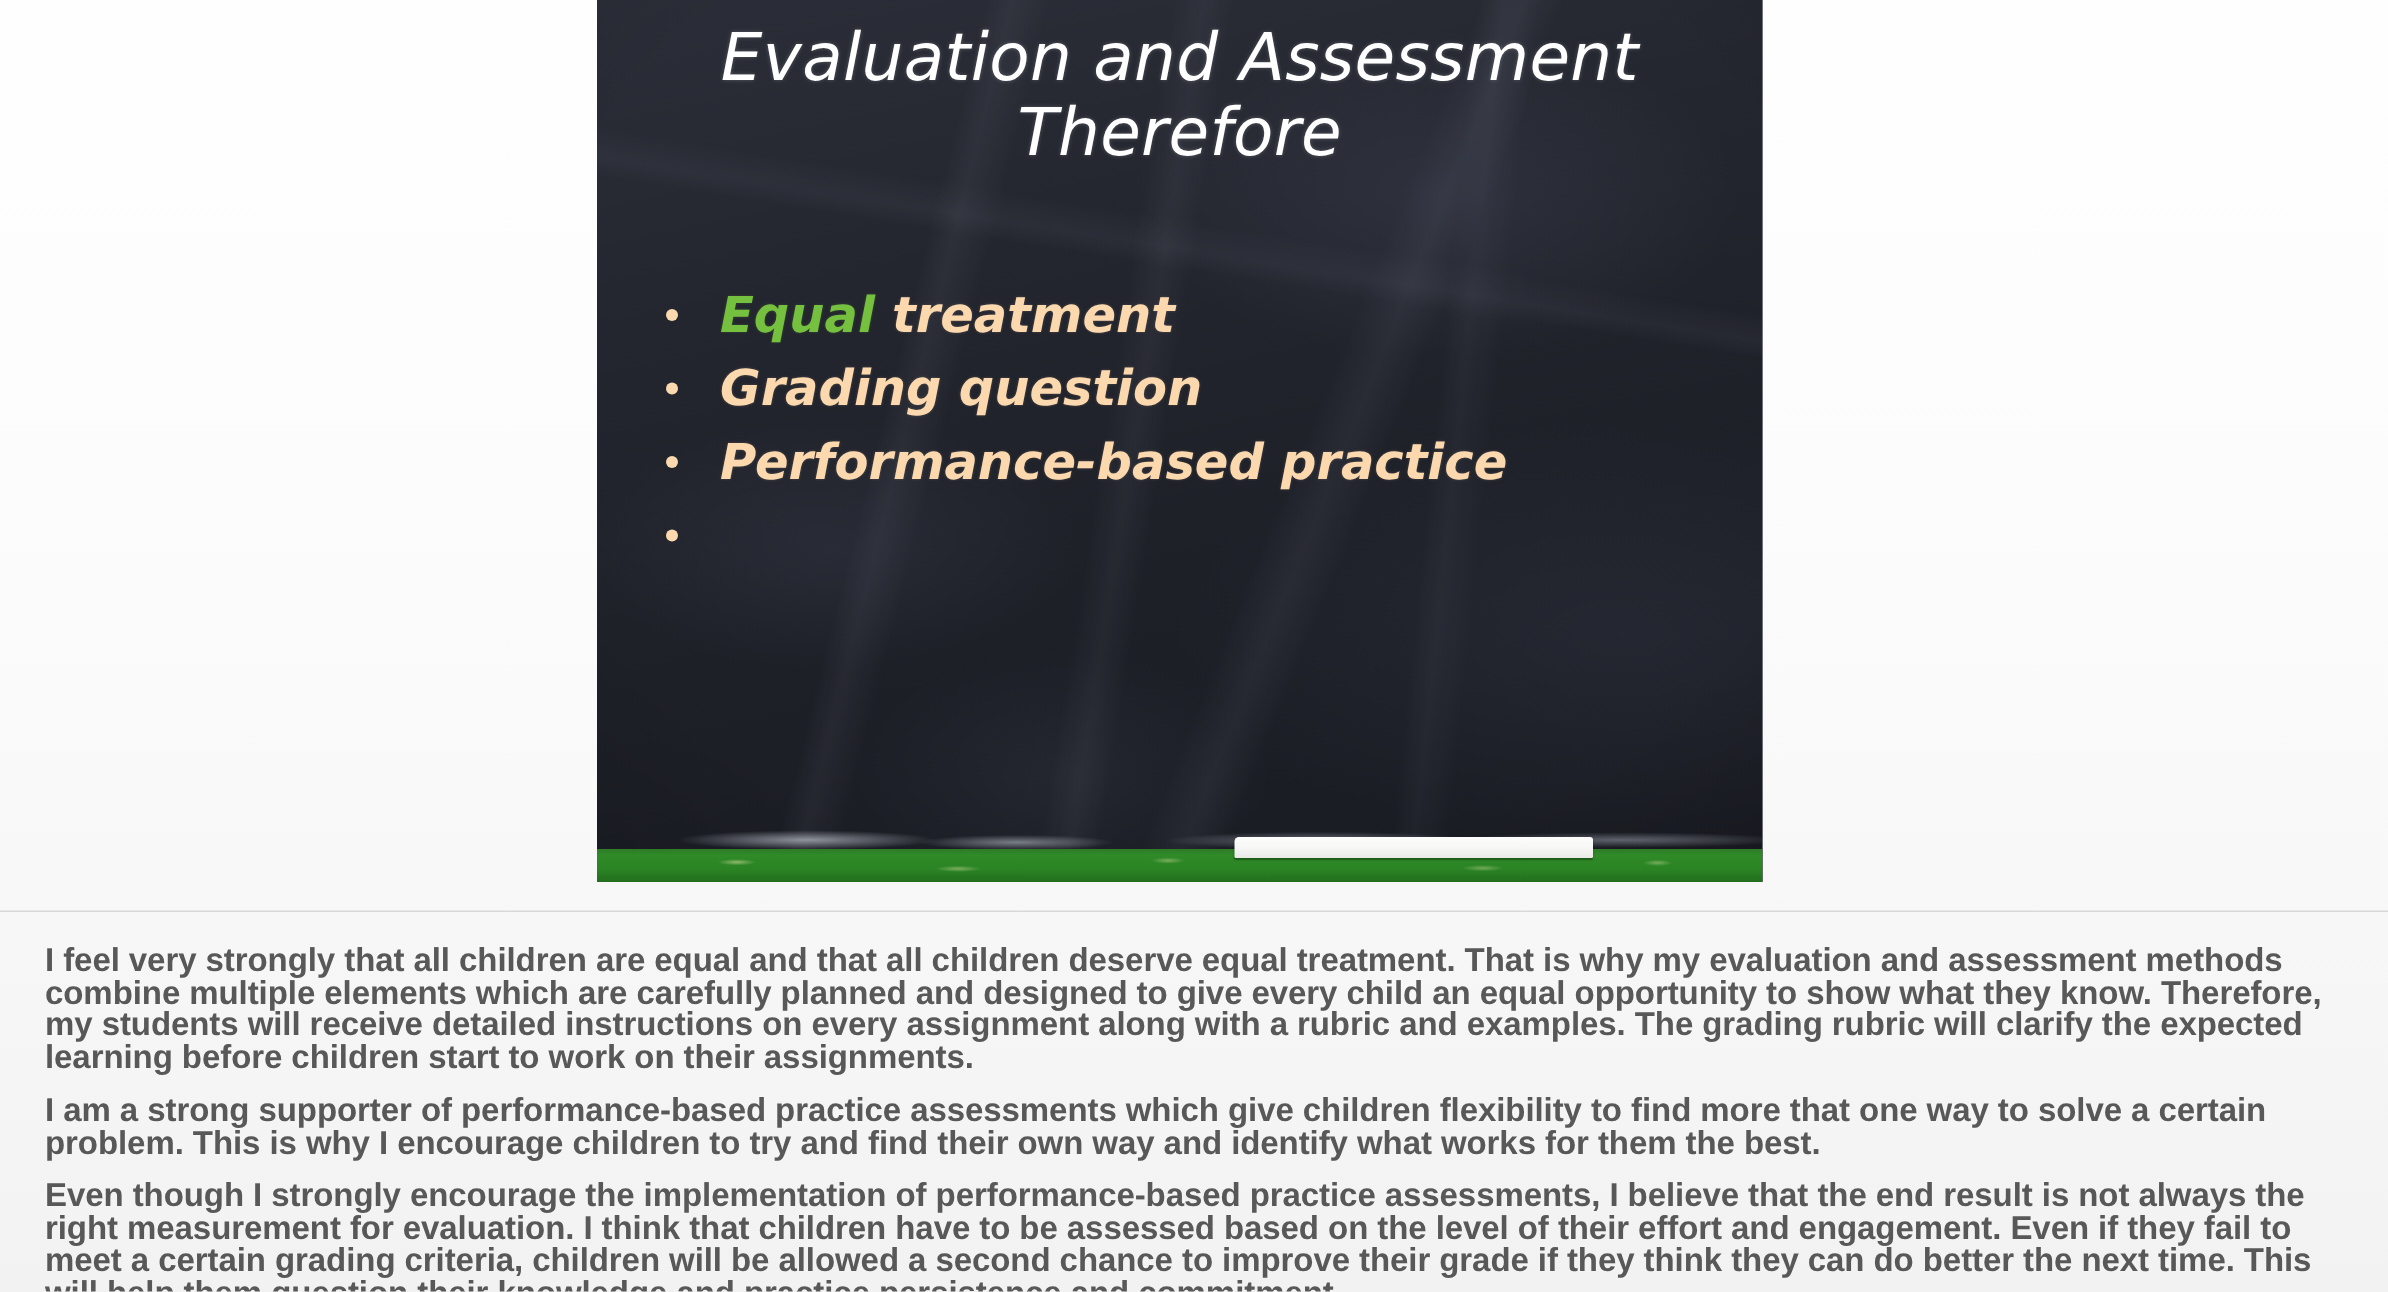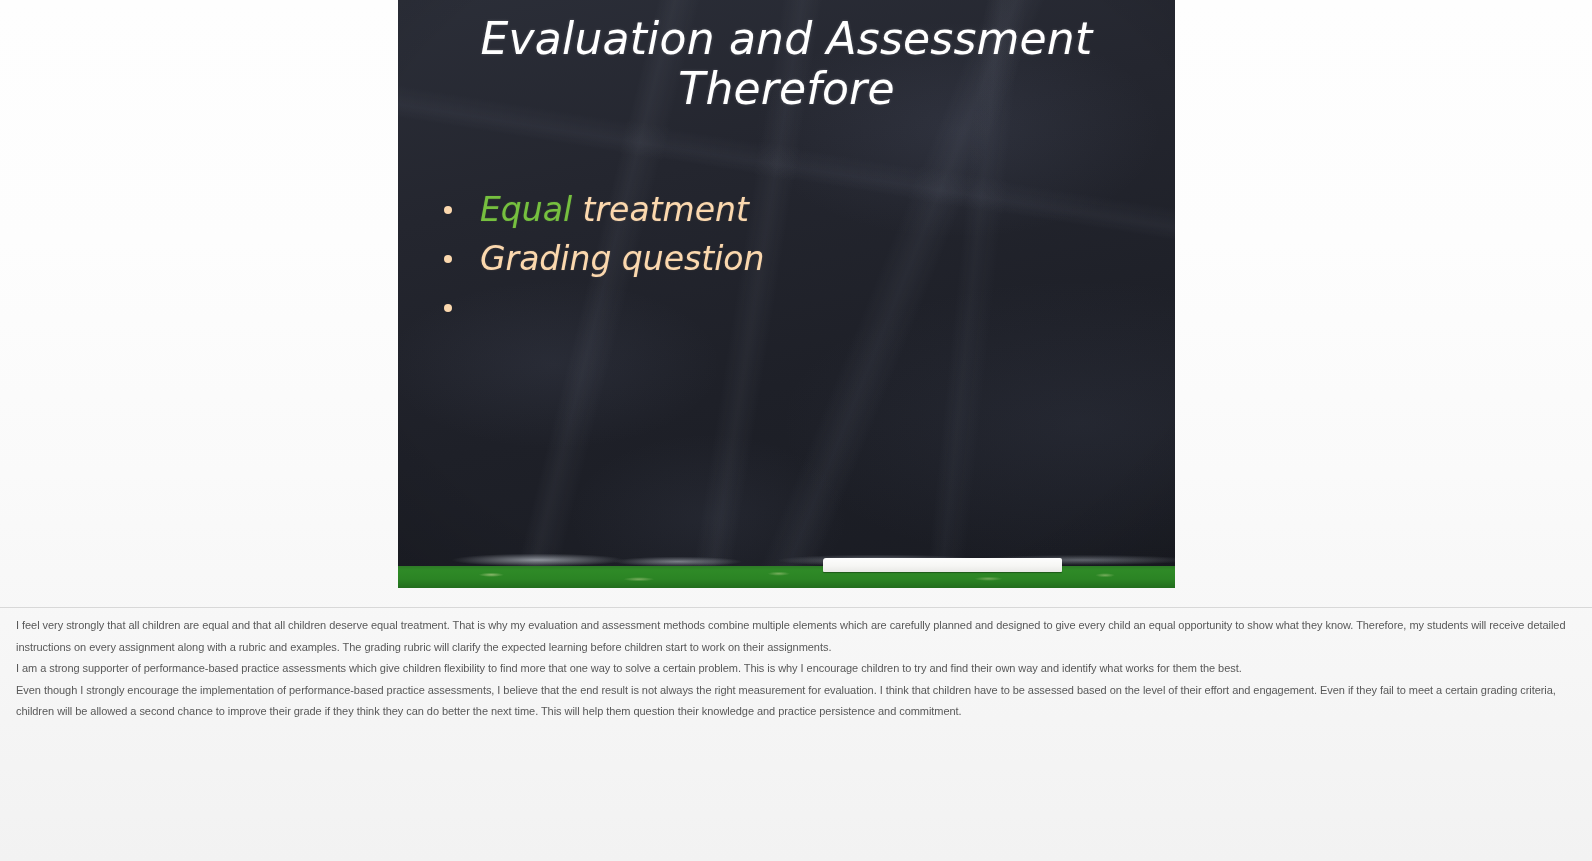--- a/index.html
+++ b/index.html
@@ -140,21 +140,21 @@
     width: 700px;
     margin: 0;
     padding: 0;
     list-style: none;
   }
   .slide-bullets li {
     position: relative;
     color: #fbd8ae;
     font-family: "DejaVu Sans", sans-serif;
     font-style: italic;
-    font-weight: 400;
+    font-weight: 700;
     font-size: 33px;
     line-height: 49px;
     padding-left: 44px;
     white-space: nowrap;
     text-shadow: 0 0 2px rgba(251,216,174,.22);
   }
   .slide-bullets li .dot {
     position: absolute;
     left: 8px;
     top: 21px;
@@ -181,28 +181,29 @@
   
   #body-copy {
     position: absolute;
     left: 0;
     top: 608px;
     width: 1592px;
     padding: 7px 14px 0 16px;
     box-sizing: border-box;
   }
   #body-copy p {
-    margin: 0;
+    margin: 14px;
     color: #585858;
     font-family: "Liberation Sans Narrow", "Liberation Sans", sans-serif;
-    font-size: 11px;
+    font-size: 22px;
     line-height: 21.5px;
     font-stretch: condensed;
     transform-origin: left top;
     letter-spacing: -0.05px;
+    font-weight: bold;
   }
 </style>
 </head>
 <body>
 
 <div id="page">
 
   <div id="hero">
 
     <div id="slide-image">
@@ -214,20 +215,23 @@
         <span class="ln">Evaluation and Assessment</span>
         <span class="ln">Therefore</span>
       </div>
 
       <ul class="slide-bullets">
         <li>
           <span class="dot"></span><span class="hl">Equal</span><span> treatment</span>
         </li>
         <li>
           <span class="dot"></span><span class="hl"></span><span>Grading question</span>
+        </li>
+        <li>
+          <span class="dot"></span><span class="hl"></span><span>Performance-based practice</span>
         </li>
         <li>
           <span class="dot"></span><span class="hl"></span>
         </li>
       </ul>
 
       <div class="board-dust"></div>
       <div class="board-ledge"></div>
       <div class="chalk-eraser"></div>
     </div>

